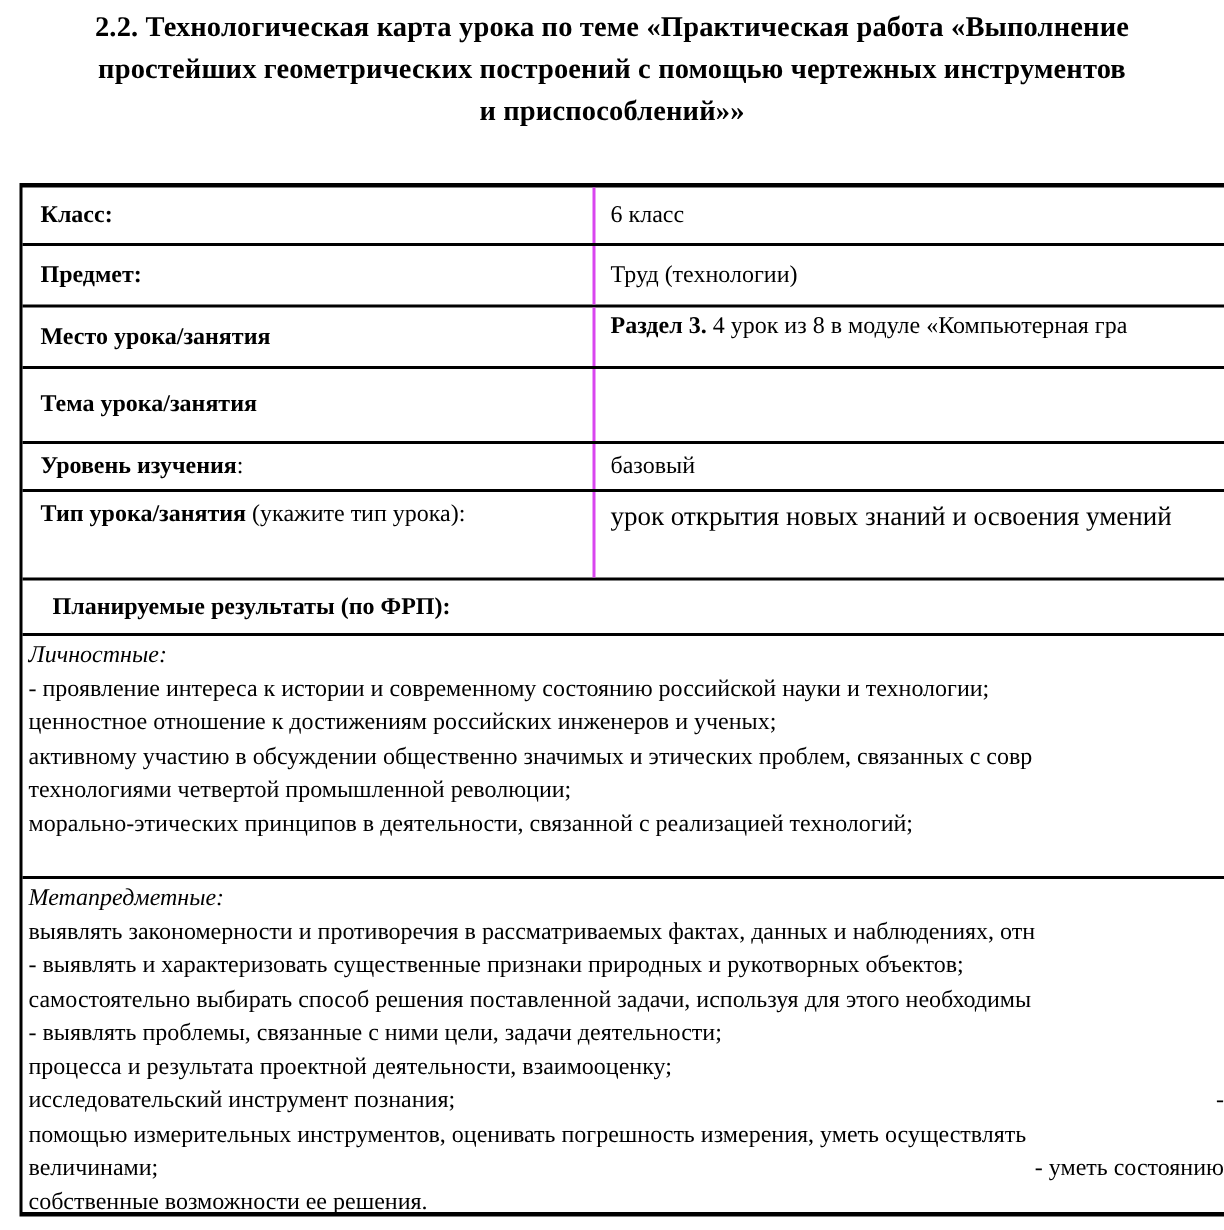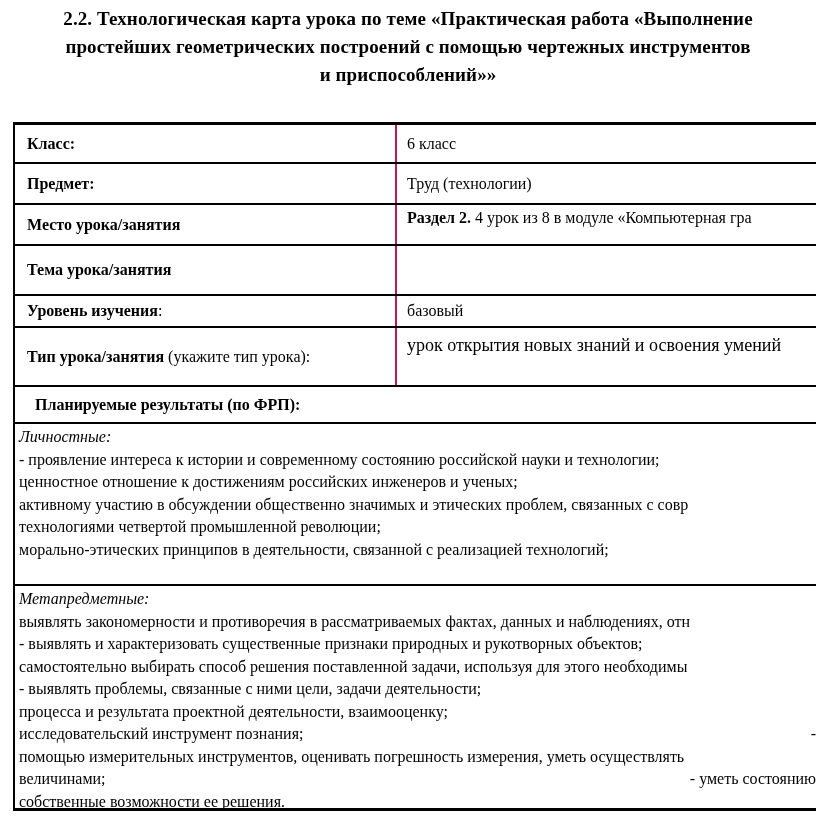--- a/index.html
+++ b/index.html
@@ -10,31 +10,31 @@
 
   .doc-title { margin-top:5px; text-align:center; font-weight:bold;
     font-size:19px; line-height:28px; letter-spacing:0.1px; }
   .doc-subtitle { margin-top:6px; text-align:center; font-size:17px; line-height:20px; }
 
   .info-table { position:absolute; left:13px; top:117px; width:1085px;
     border:2px solid #000; border-top-width:3px; border-bottom-width:3px;
     background:#fff; }
   .trow { display:flex; width:100%; border-top:2px solid #000; }
   .trow:first-child { border-top:none; }
-  .cell-label { flex:0 0 382px; border-right:2px solid #be185d;
+  .cell-label { flex:0 0 382px; border-right:2px solid #d946ef;
     padding:0 6px 0 12px; font-size:16px; display:flex; align-items:center; }
   .cell-label .b { font-weight:bold; }
   .cell-value { flex:1 1 auto; padding:0 6px 0 10px; font-size:16px;
     display:flex; align-items:center; white-space:pre; overflow:hidden; }
   .r1 { height:37px; } .r2 { height:41px; } .r3 { height:41px; }
   .r4 { height:50px; } .r5 { height:32px; } .r6 { height:59px; }
   .r7 { height:37px; } .r8 { height:162px; } .r9 { height:224px; }
   .r3 .cell-value { align-items:flex-start; padding-top:4px; }
   .r4 .cell-value { align-items:flex-start; padding-top:3px; display:block; line-height:23px; }
-  .r6 .cell-label { align-items:flex-start; padding-top:20px; display:block; }
+  .r6 .cell-label { align-items:flex-start; padding-top:6px; display:block; }
   .r6 .cell-value { align-items:flex-start; padding-top:9px; display:block; }
   .small-underline { font-size:18px; line-height:15px; }
 
   .row-full { display:block; padding:0; }
   .results-header { font-weight:bold; font-size:16px; padding:9px 0 0 20px; }
 
   .res-block { padding:2px 0 0 4px; font-size:16px; line-height:22.5px; }
   .res-heading { font-style:italic; }
   .res-line { display:flex; justify-content:space-between; white-space:pre;
     width:797px; overflow:visible; }
@@ -68,21 +68,21 @@
           <span class="b">Предмет</span>
           <span class="b">:</span>
         </div>
       <div class="cell-value">Труд (технологии)</div>
     </div>
 
     <div class="trow r3">
       <div class="cell-label">
           <span class="b">Место урока/занятия</span>
         </div>
-      <div class="cell-value"><span class="b" style="font-weight:bold">Раздел 2.</span><span> 4 урок из 8 в модуле «Компьютерная гра</span></div>
+      <div class="cell-value"><span class="b" style="font-weight:bold">Раздел 3.</span><span> 4 урок из 8 в модуле «Компьютерная гра</span></div>
     </div>
 
     <div class="trow r4">
       <div class="cell-label">
           <span class="b">Тема урока/занятия</span>
         </div>
       <div class="cell-value">
         
         
       </div>

